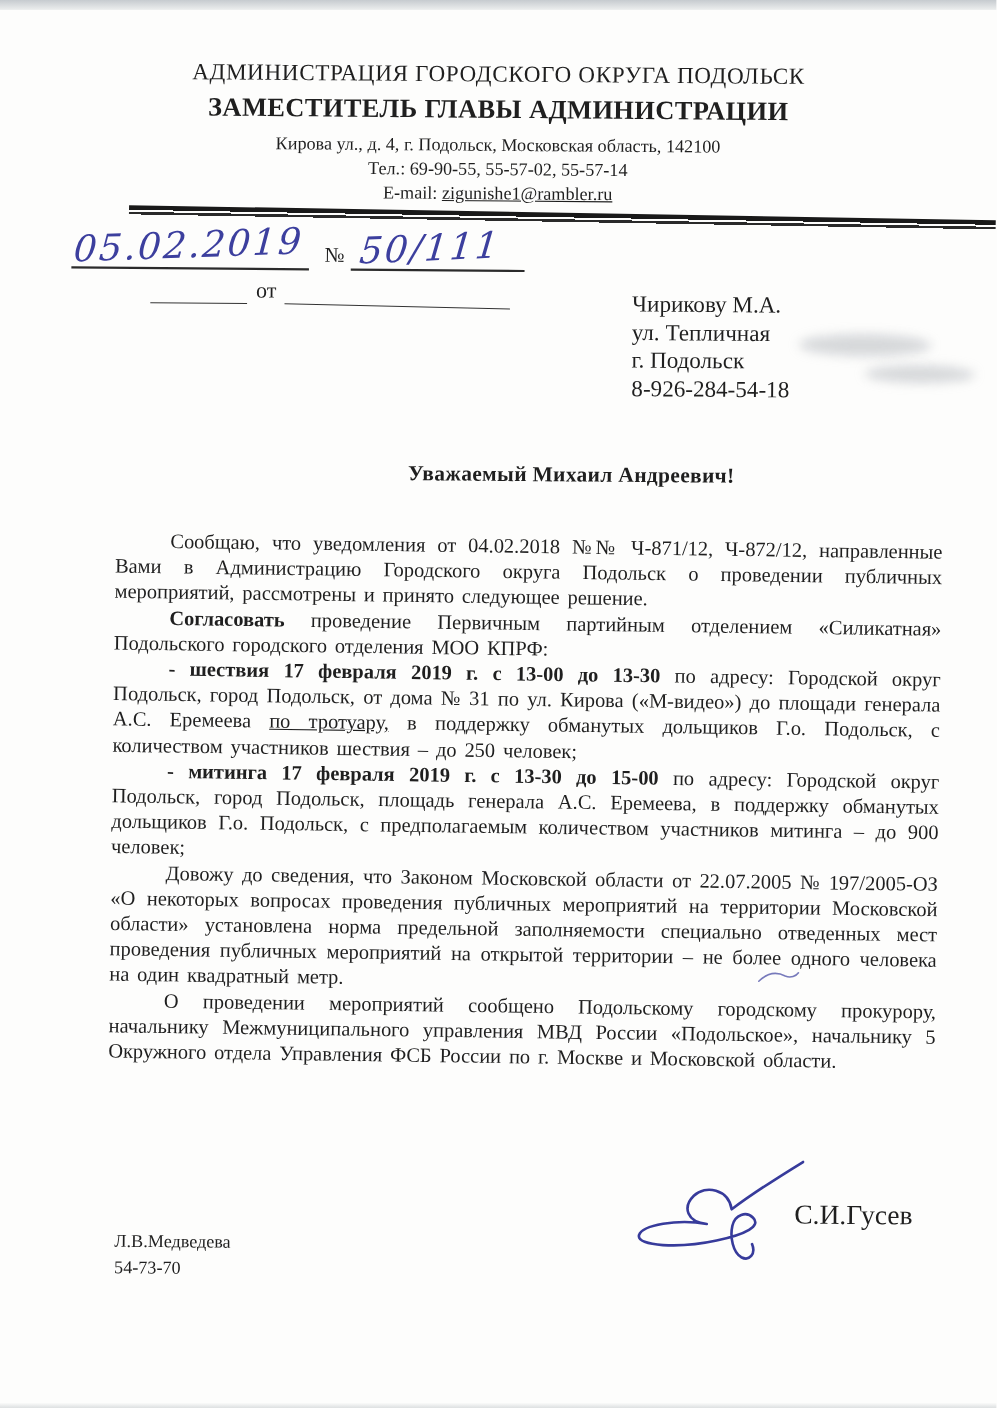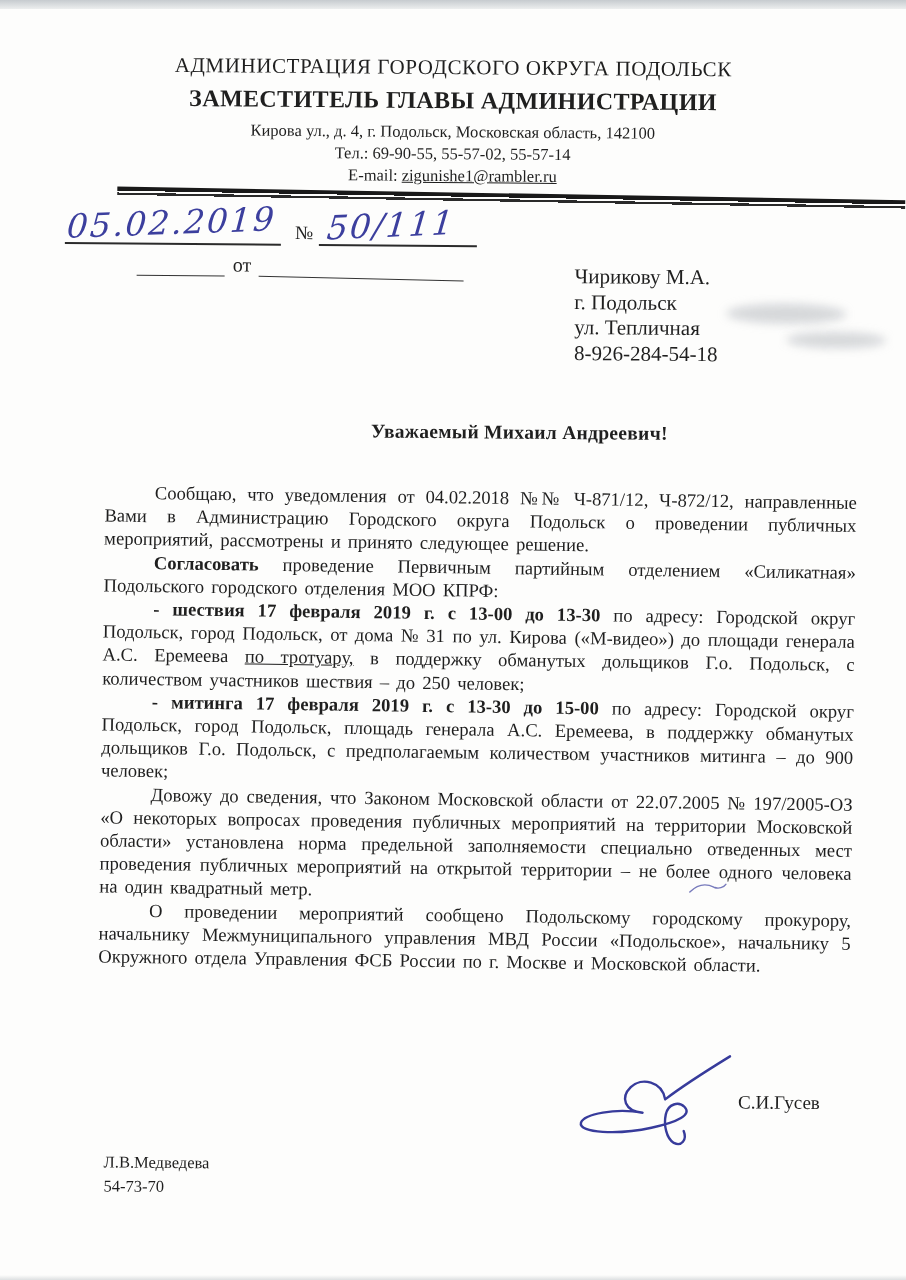--- a/index.html
+++ b/index.html
@@ -91,23 +91,23 @@
     text-align: justify;
     word-spacing: 2.5px;
     transform: rotate(0.35deg);
     transform-origin: top left;
   }
   .body-text p { margin: 0; text-indent: 50px; }
   .u-frag { text-decoration: underline; }
   
   .signature-block { position: absolute; top: 1040px; left: 580px; width: 300px; height: 120px; }
   .signature-scribble { position: absolute; left: 0; top: 6px; }
-  .signer-name { position: absolute; left: 166px; top: 46px; font-size: 19px; }
+  .signer-name { position: absolute; left: 150px; top: 46px; font-size: 25px; }
   
-  .footer { position: absolute; top: 1150px; left: 112px; font-size: 16.5px; line-height: 24px; font-family: Liberation Serif, serif; }
+  .footer { position: absolute; top: 1116px; left: 112px; font-size: 16.5px; line-height: 24px; font-family: Liberation Serif, serif; }
   
   .artifact { position: absolute; border-radius: 50%; filter: blur(5px); background: rgba(150,156,162,0.38); }
   .artifact.a1 { left: 728px; top: 298px; width: 120px; height: 20px; }
   .artifact.a2 { left: 788px; top: 326px; width: 100px; height: 16px; }
   .pen-mark { position: absolute; left: 694px; top: 876px; }
 </style>
 </head>
 <body>
 
 <div class="scan-edge-top"></div>
@@ -126,22 +126,22 @@
   <div class="ref-row">
     <span class="date-field"><span class="handwritten">05.02.2019</span></span><span class="num-sign">№</span><span class="num-field"><span class="handwritten">50/111</span></span>
   </div>
 
   <div class="ot-row">
     <span class="blank-short"></span><span class="ot-label">от</span><span class="blank-long"></span>
   </div>
 
   <div class="recipient">
     <div>Чирикову М.А.</div>
+    <div>ул. Тепличная</div>
     <div>г. Подольск</div>
-    <div>ул. Тепличная</div>
     <div>8-926-284-54-18</div>
   </div>
 
   <div class="salutation">Уважаемый Михаил Андреевич!</div>
 
   <div class="body-text">
     <p><span>Сообщаю, что уведомления от 04.02.2018 №№ Ч-871/12, Ч-872/12, направленные Вами в Администрацию Городского округа Подольск о проведении публичных мероприятий, рассмотрены и принято следующее решение.</span></p>
     <p><b>Согласовать</b><span> проведение Первичным партийным отделением «Силикатная» Подольского городского отделения МОО КПРФ:</span></p>
     <p><b>- шествия 17 февраля 2019 г. с 13-00 до 13-30</b><span> по адресу: Городской округ Подольск, город Подольск, от дома № 31 по ул. Кирова («М-видео») до площади генерала А.С. Еремеева </span><span class="u-frag">по тротуару,</span><span> в поддержку обманутых дольщиков Г.о. Подольск, с количеством участников шествия – до 250 человек;</span></p>
     <p><b>- митинга 17 февраля 2019 г. с 13-30 до 15-00</b><span> по адресу: Городской округ Подольск, город Подольск, площадь генерала А.С. Еремеева, в поддержку обманутых дольщиков Г.о. Подольск, с предполагаемым количеством участников митинга – до 900 человек;</span></p>

